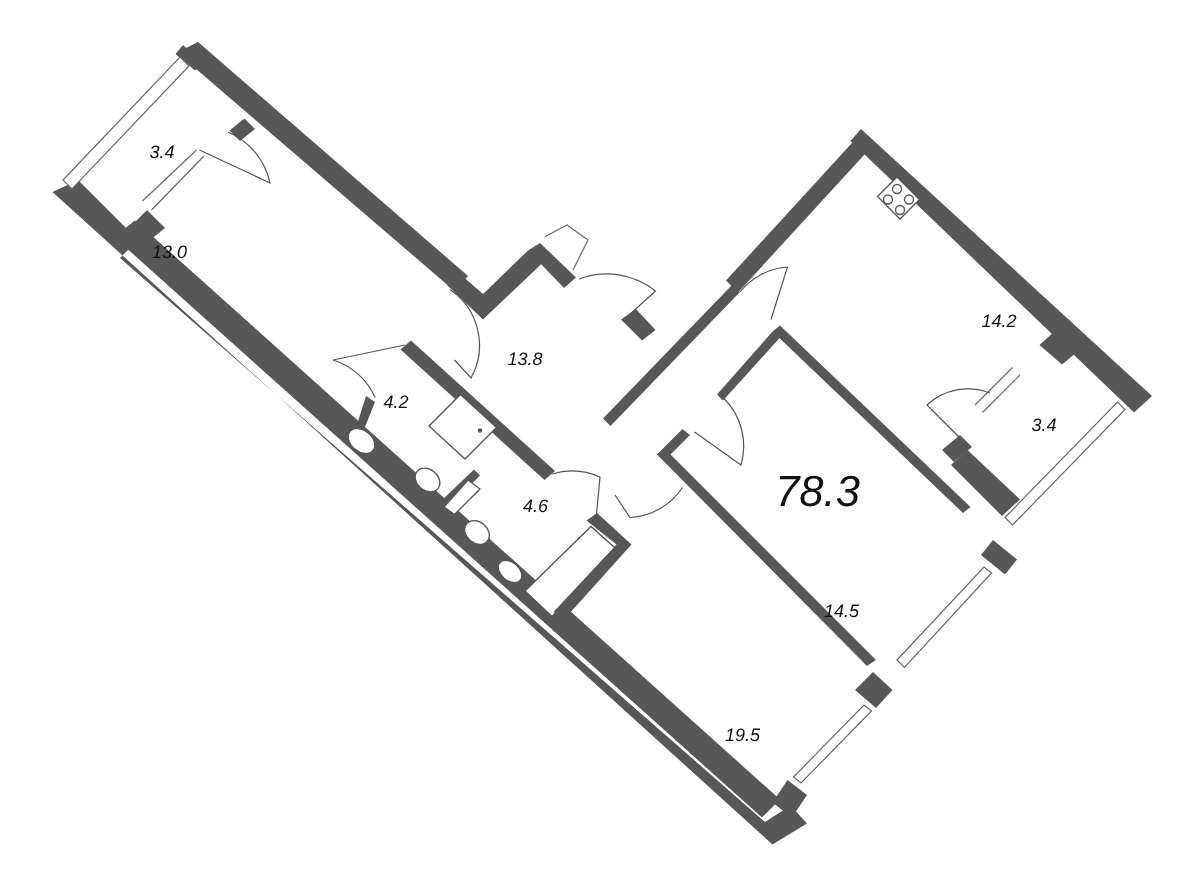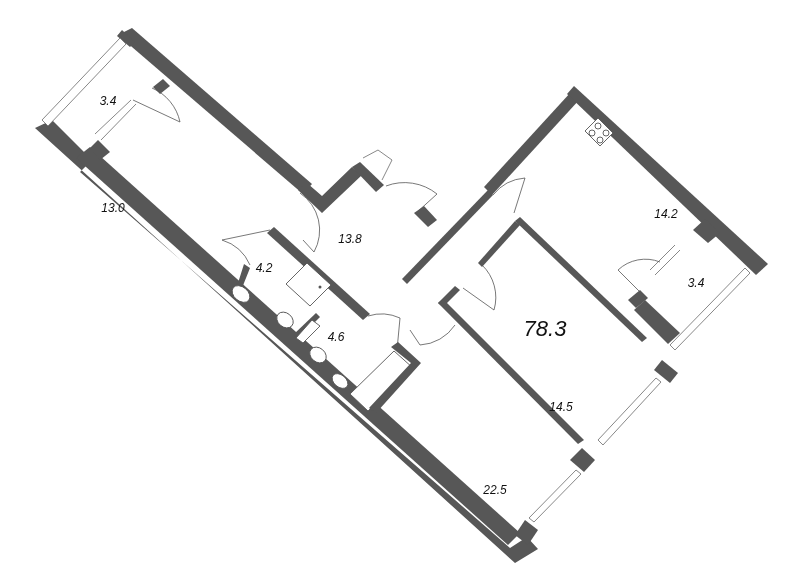--- a/index.html
+++ b/index.html
@@ -4,21 +4,21 @@
 <style>
   html, body { margin: 0; padding: 0; background: #ffffff; }
   body { width: 800px; height: 585px; position: relative; overflow: hidden; font-family: "Liberation Sans", sans-serif; }
   svg { position: absolute; left: 0; top: 0; }
   .wall { fill: #575757; stroke: none; }
   .thin { stroke: #6a6a6a; stroke-width: 0.8; fill: none; }
   .win { stroke: #6a6a6a; stroke-width: 0.8; fill: #ffffff; }
   .door { stroke: #555; stroke-width: 0.8; fill: none; }
   .fix { stroke: #555; stroke-width: 0.9; fill: #ffffff; }
   .label { position: absolute; font-style: italic; color: #111; font-size: 12px; white-space: nowrap; transform: translate(-50%, -50%); }
-  .label.total { font-size: 22px; }
+  .label.total { font-size: 29px; }
 </style>
 </head>
 <body>
 
 <svg width="800" height="585" viewBox="0 0 800 585">
 
   <polygon class="wall" points="35,128 52,120 92,160 80,172 510,548 527,537 538,549 515,563 "></polygon>
   <polygon class="wall" points="76,158 90,147 520,533 508,545"></polygon>
 
   <polygon class="wall" points="118,35 132,28 312,184 303,194"></polygon>
@@ -90,21 +90,21 @@
   <polygon class="win" points="670,345 745,268 750,273 675,350"></polygon>
   <polygon class="win" points="598,440 656,378 661,382 603,445"></polygon>
   <polygon class="win" points="529,518 576,470 581,474 534,522"></polygon>
 
   <line class="thin" x1="650" y1="270" x2="675" y2="245"></line>
   <line class="thin" x1="655" y1="275" x2="680" y2="250"></line>
   <path class="door" d="M 640 292 L 618 270 A 40 40 0 0 1 660 262"></path>
 </svg>
 
 <div class="label" style="left:108px;top:101px;">3.4</div>
-<div class="label" style="left:113px;top:168px;margin-top:40px;">13.0</div>
+<div class="label" style="left:113px;top:168px;">13.0</div>
 <div class="label" style="left:350px;top:239px;">13.8</div>
 <div class="label" style="left:264px;top:268px;">4.2</div>
-<div class="label" style="left:336px;top:337px;">4.6</div>
+<div class="label" style="left:357px;top:337px;">4.6</div>
 <div class="label" style="left:666px;top:214px;">14.2</div>
 <div class="label" style="left:696px;top:283px;">3.4</div>
 <div class="label" style="left:561px;top:407px;">14.5</div>
-<div class="label" style="left:495px;top:490px;">22.5</div>
+<div class="label" style="left:495px;top:490px;">19.5</div>
 <div class="label total" style="left:545px;top:329px;">78.3</div>
 
 </body></html>

